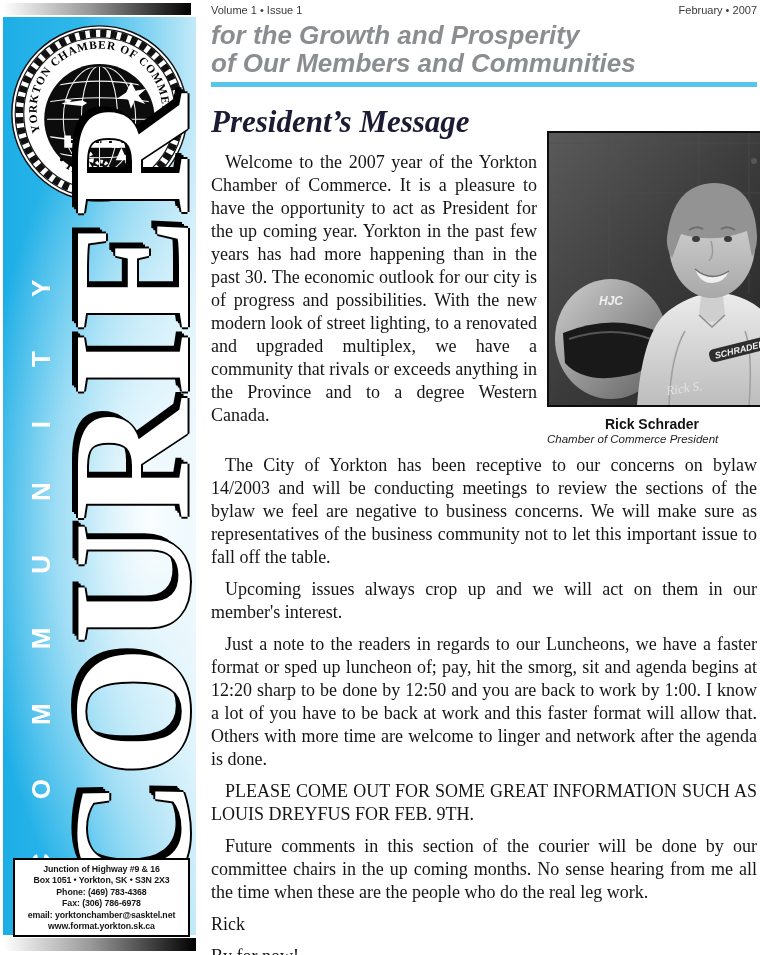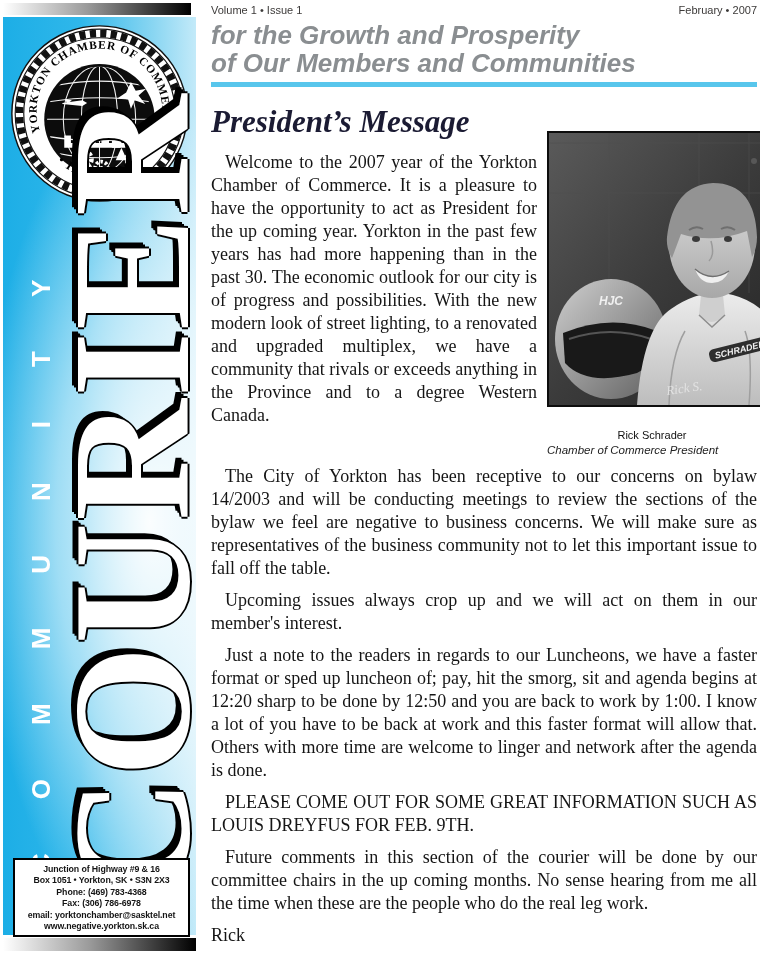--- a/index.html
+++ b/index.html
@@ -37,22 +37,22 @@
   .article{margin-top:0;}
   .article h1{margin:18px 0 12px;font-family:"Liberation Serif",serif;font-style:italic;font-weight:bold;
     font-size:31px;line-height:34px;color:#1b1b33;}
   .article p{margin:9px 0 0;font-size:18px;line-height:23px;text-align:justify;text-indent:14px;}
   .article p.clr{clear:both;}
   .article p.plain{text-indent:0;text-align:left;}
   .signoff{margin-top:15px;}
   .signature{margin-top:7px;}
   figure.photo-fig{float:right;width:210px;margin:26px 0 8px 10px;padding:0;}
   .photo{border:2px solid #0d0d0d;width:227px;height:272px;display:block;}
-  .cap-name{margin-top:20px;text-align:center;font-family:"Liberation Sans",sans-serif;
-    font-weight:normal;font-size:11px;line-height:16px;color:#111;}
+  .cap-name{margin-top:9px;text-align:center;font-family:"Liberation Sans",sans-serif;
+    font-weight:bold;font-size:14px;line-height:16px;color:#111;}
   .cap-title{text-align:left;font-family:"Liberation Sans",sans-serif;font-style:italic;
     font-size:11.5px;line-height:14px;color:#222;}
 </style>
 </head>
 <body>
 
 <div class="page">
 
   <div class="bar bar-top"></div>
   <div class="panel"></div>
@@ -103,21 +103,21 @@
 
   <div class="courier">COURIER</div>
   <div class="community">COMMUNITY</div>
 
   <div class="contact">
     <div>Junction of Highway #9 &amp; 16</div>
     <div>Box 1051 • Yorkton, SK • S3N 2X3</div>
     <div>Phone: (469) 783-4368</div>
     <div>Fax: (306) 786-6978</div>
     <div>email: yorktonchamber@sasktel.net</div>
-    <div>www.negative.yorkton.sk.ca</div>
+    <div>www.format.yorkton.sk.ca</div>
   </div>
 
   <div class="bar bar-bottom"></div>
 
   <div class="main">
 
     <div class="meta-row">
       <span>Volume 1 • Issue 1</span>
       <span>February • 2007</span>
     </div>

